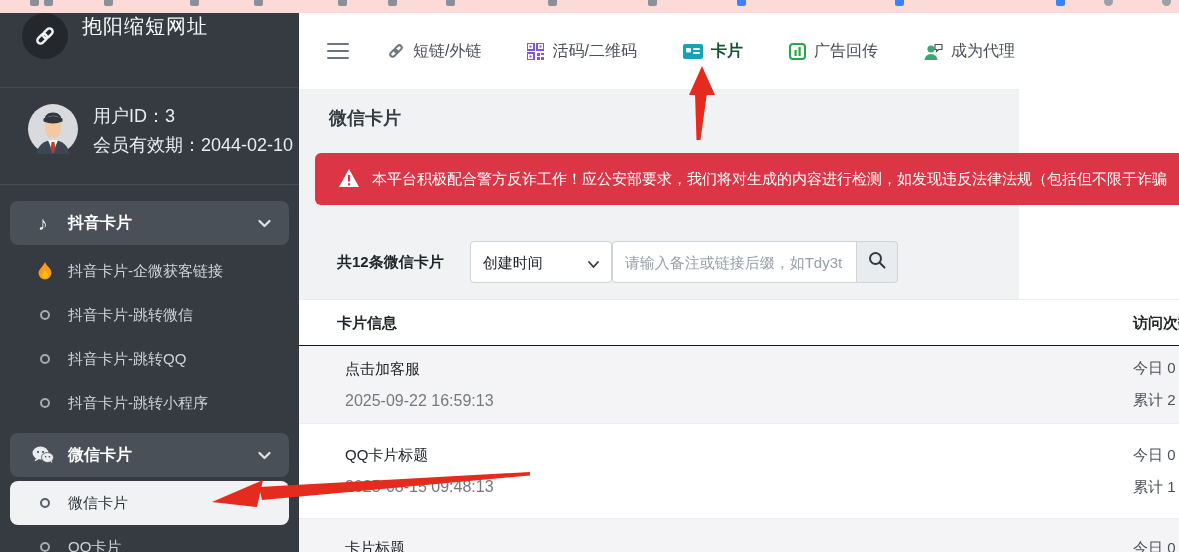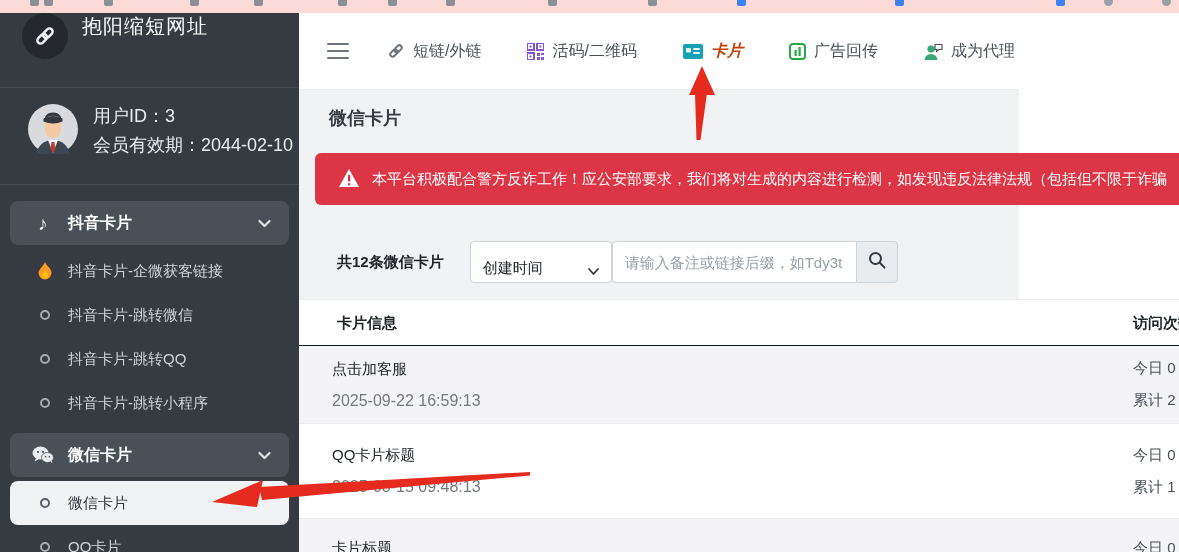--- a/index.html
+++ b/index.html
@@ -46,49 +46,49 @@
 
   
   .main { position:absolute; top:13px; left:299px; width:720px; height:539px; background:#f0f2f4; }
   .topnav { height:77px; background:#fff; border-bottom:1px solid #eceef0;
     display:flex; align-items:center; padding-left:28px; }
   .hamburger { width:22px; cursor:pointer; margin-right:38px; }
   .hamburger span { display:block; height:2.5px; background:#6c757d; margin:4.5px 0; border-radius:1px; }
   .nav-items { display:flex; align-items:center; gap:46px; }
   .nav-item { display:flex; align-items:center; gap:8px; font-size:16px; color:#495057; cursor:pointer; }
   .nav-item .n-icon { display:flex; }
-  .nav-item.active { color:#c2410c; font-weight:bold;font-style:italic; }
+  .nav-item.active { color:#14532d; font-weight:bold; }
 
   .content { position:relative; height:462px; }
   .page-title { position:absolute; top:16px; left:30px; font-size:18px; font-weight:bold; color:#343a40; }
   .banner { position:absolute; top:63px; left:16px; width:1200px; height:52px;
     background:#dc3545; border-radius:6px; display:flex; align-items:center;
     padding-left:24px; color:#fff; font-size:15px; white-space:nowrap; gap:13px; }
 
   .filter-row { position:absolute; top:150px; left:0; width:880px; height:44px;
     display:flex; align-items:center; padding-left:38px; }
   .count { font-size:15px; font-weight:bold; color:#212529; }
   .sort-select { margin-left:26px; width:142px; height:42px; background:#fff;
-    border:1px solid #ced4da; border-radius:4px; display:flex; align-items:flex-end;
-    justify-content:space-between; padding:4px 12px; font-size:15px; color:#212529; cursor:pointer; }
+    border:1px solid #ced4da; border-radius:4px; display:flex; align-items:flex-start;
+    justify-content:space-between; padding:12px 12px; font-size:15px; color:#212529; cursor:pointer; }
   .search-group { display:flex; }
   .search-input { width:244px; height:42px; border:1px solid #ced4da; border-right:none;
     border-radius:4px 0 0 4px; padding:0 12px; font-size:15px; color:#212529;
     font-family:"Liberation Sans","DejaVu Sans",sans-serif; outline:none; }
   .search-input::placeholder { color:#98a0a8; }
   .search-btn { width:42px; height:42px; background:#e9ecef; border:1px solid #ced4da;
     border-radius:0 4px 4px 0; display:flex; align-items:center; justify-content:center; cursor:pointer; }
 
   .table { position:absolute; top:209px; left:0; width:880px; background:#fff; }
   .thead { height:47px; border-top:1px solid #ebedef; border-bottom:1px solid #0f172a; position:relative; }
   .th-info { position:absolute; left:38px; top:14px; font-size:15px; font-weight:bold; color:#212529; }
   .th-visits { position:absolute; left:834px; top:14px; font-size:15px; font-weight:bold;
     color:#212529; white-space:nowrap; }
   .trow { position:relative; border-bottom:1px solid #ebedef;
-    display:flex; flex-direction:column; justify-content:center; gap:13px; padding-left:33px; }
+    display:flex; flex-direction:column; justify-content:center; gap:13px; padding-left:46px; }
   .trow.striped { background:#f4f4f6; }
   .row-1 { height:78px; } .row-2 { height:95px; }
   .row-3 { height:60px; justify-content:flex-start; padding-top:20px; }
   .row-title { font-size:15px; color:#212529; }
   .row-date { font-size:16px; color:#75797e; }
   .row-visits { position:absolute; left:834px; top:0; bottom:0; display:flex;
     flex-direction:column; justify-content:center; gap:13px; white-space:nowrap; }
   .row-3 .row-visits { justify-content:flex-start; padding-top:20px; }
   .row-visits div { font-size:15px; color:#495057; }
 

